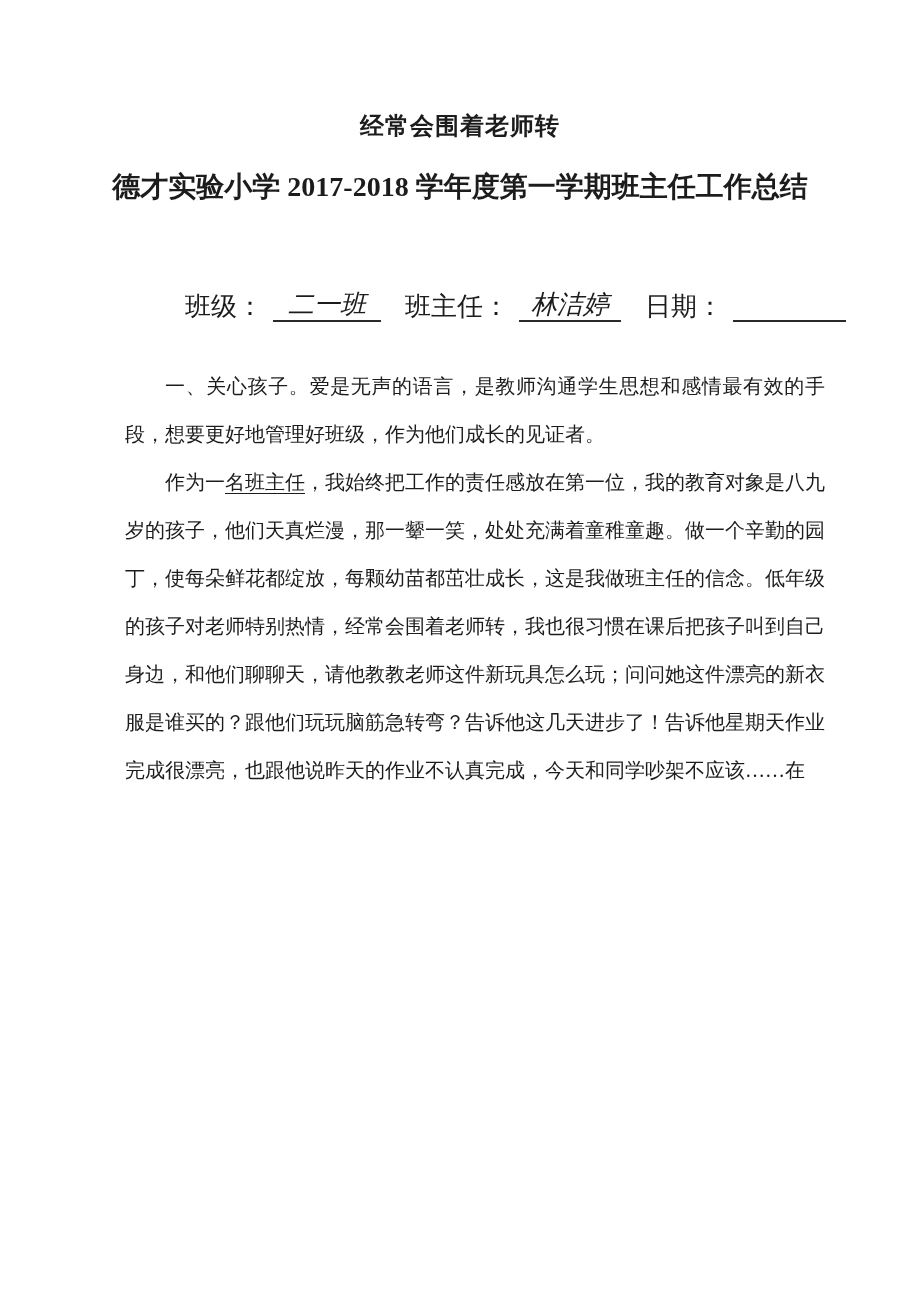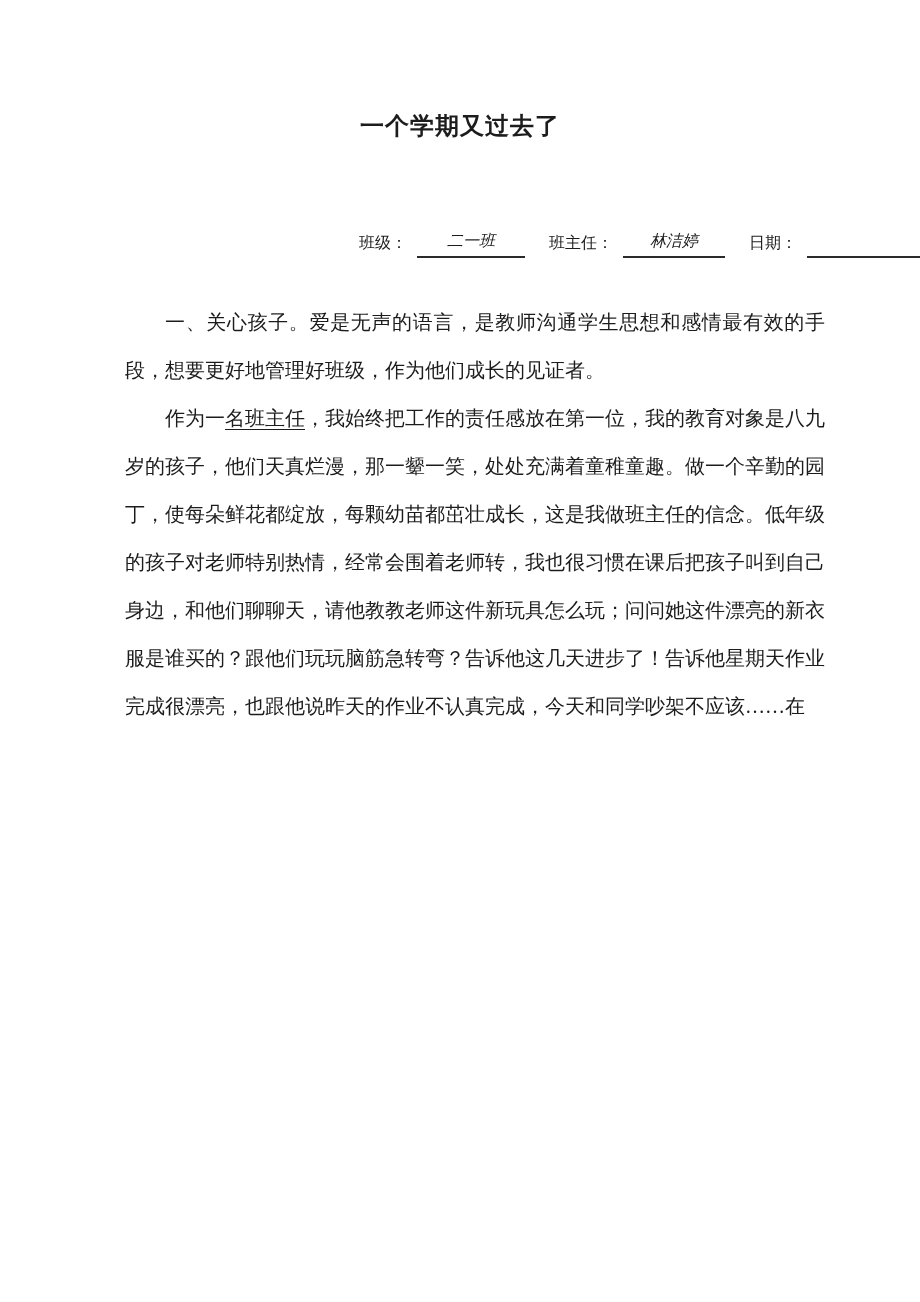--- a/index.html
+++ b/index.html
@@ -26,26 +26,25 @@
   }
   .subtitle {
     margin: 22px 0 0 0;
     font-size: 28px;
     line-height: 42px;
     font-weight: bold;
     text-align: center;
   }
   .form-line {
     margin: 52px 0 0 185px;
-    font-size: 16px;
+    font-size: 26px;
     line-height: 30px;
     display: flex;
     align-items: flex-end;
     white-space: nowrap;
-    justify-content: flex-end;
   }
   .form-label { display: inline-block; }
   .form-label.spaced { margin-left: 24px; }
   .fill {
     display: inline-block;
     border-bottom: 2px solid #2a2a2a;
     text-align: center;
     margin-left: 10px;
     min-height: 28px;
     box-sizing: border-box;
@@ -70,22 +69,23 @@
     text-decoration: underline;
     text-underline-offset: 4px;
     text-decoration-thickness: 1px;
   }
 </style>
 </head>
 <body>
 
 <div class="page">
 
-  <h1 class="title">一个学期又过去了</h1>
+  <h1 class="title">经常会围着老师转</h1>
 
+  <h2 class="subtitle">德才实验小学 2017-2018 学年度第一学期班主任工作总结</h2>
 
   <div class="form-line">
     <span class="form-label">班级：</span>
     <span class="fill class-fill">
       <span>二一班</span>
     </span>
 
     <span class="form-label spaced">班主任：</span>
     <span class="fill teacher-fill">
       <span>林洁婷</span>

